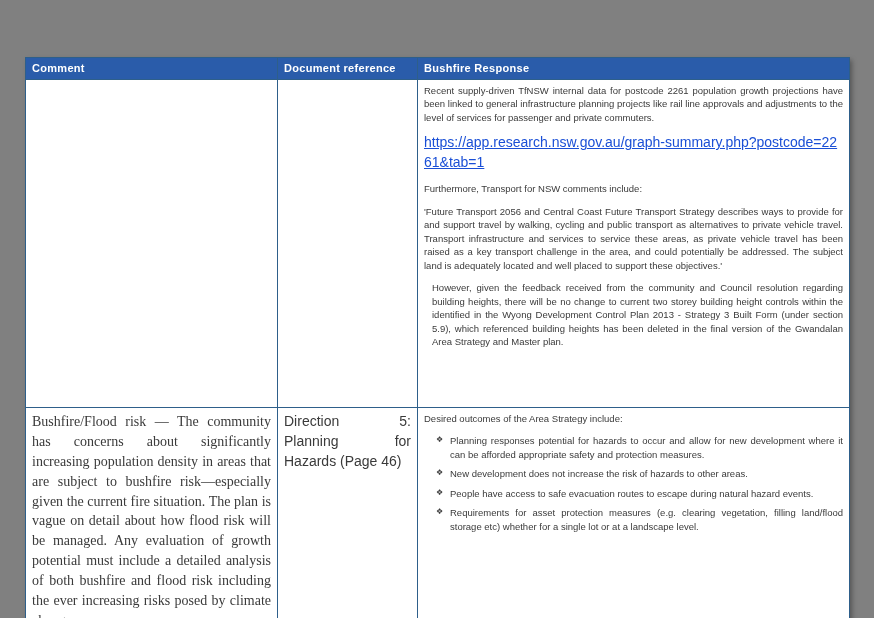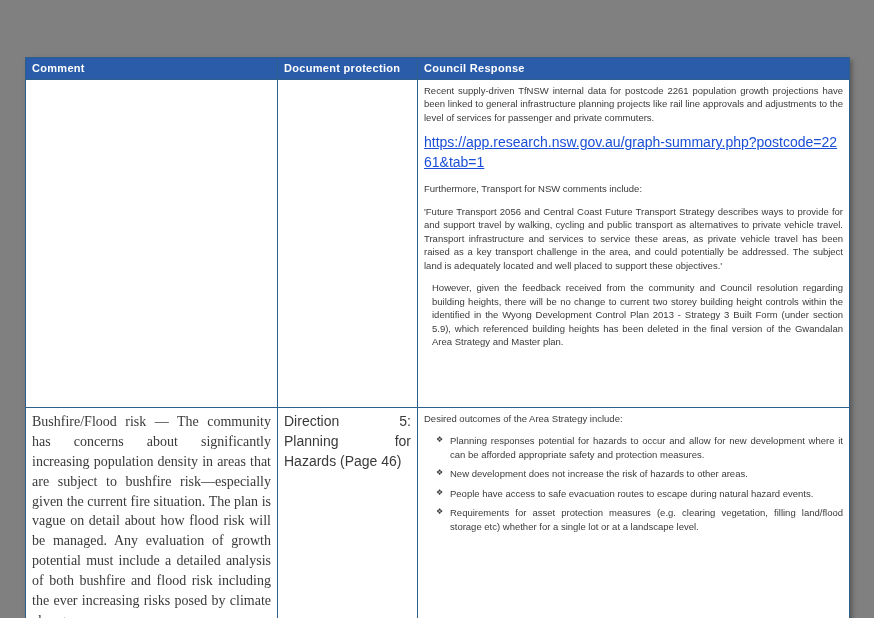--- a/index.html
+++ b/index.html
@@ -95,22 +95,22 @@
 <div id="page">
   <table class="doc">
     <colgroup>
       <col class="c1">
         <col class="c2">
         <col class="c3">
     </colgroup>
     <thead>
       <tr>
         <th>Comment</th>
-        <th>Document protection</th>
-        <th>Council Response</th>
+        <th>Document reference</th>
+        <th>Bushfire Response</th>
       </tr>
     </thead>
     <tbody>
       <tr class="row1">
         <td class="r1c1"></td>
         <td class="r1c2"></td>
         <td>
           <div class="cell-inner">
             <p class="para">Recent supply-driven TfNSW internal data for postcode 2261 population growth projections have been linked to general infrastructure planning projects like rail line approvals and adjustments to the level of services for passenger and private commuters.</p>
             <p class="para"><a class="link" href="#">https://app.research.nsw.gov.au/graph-summary.php?postcode=2261&amp;tab=1</a></p>

